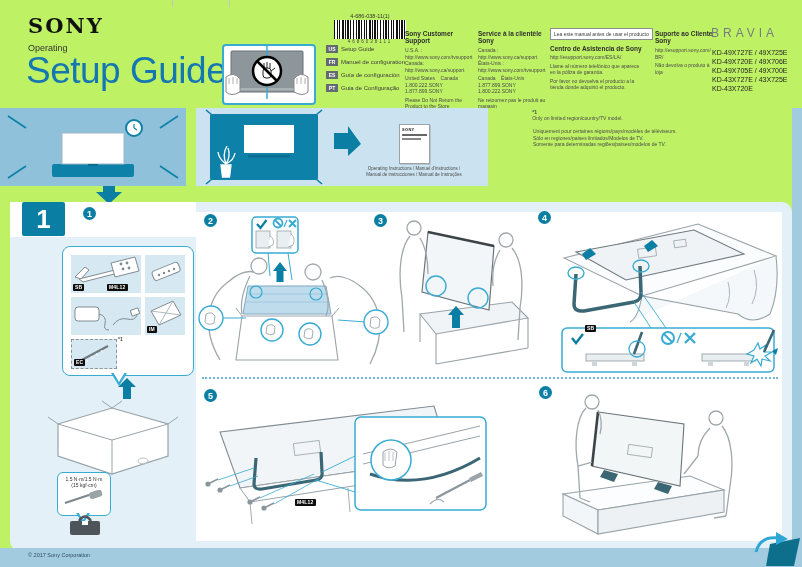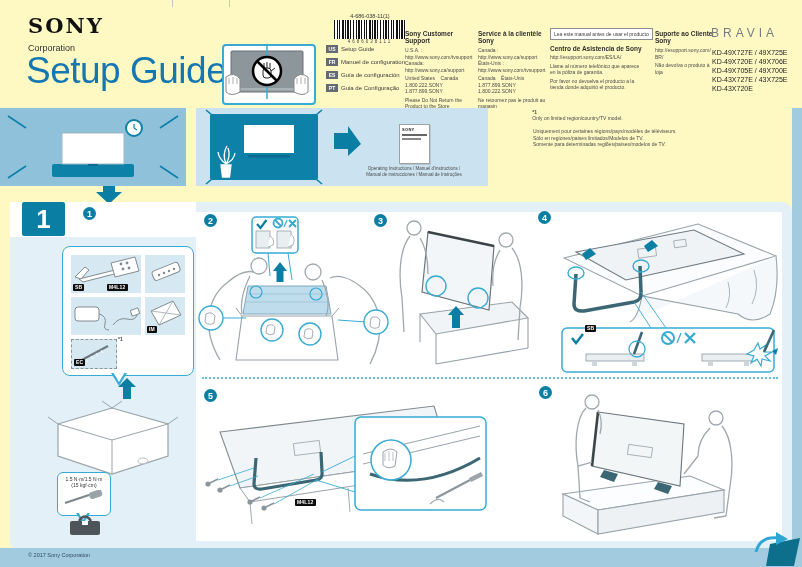--- a/index.html
+++ b/index.html
@@ -1,17 +1,17 @@
 <!DOCTYPE html>
 <html><head>
 <meta charset="utf-8">
 <style>
   html,body{margin:0;padding:0}
   body{font-family:"Liberation Sans",sans-serif;background:#fff}
-  .page{position:relative;width:802px;height:567px;background:#fef9c3;overflow:hidden}
+  .page{position:relative;width:802px;height:567px;background:#bef264;overflow:hidden}
   .a{position:absolute}
   .small{font-size:5px;line-height:6.5px;color:#4a4a4a;white-space:pre-wrap}
   .h6{font-size:6.5px;font-weight:bold;color:#2e2e2e}
   .url{word-break:break-all}
   .tag{position:absolute;background:#0d0d0d;color:#fff;font-size:5px;line-height:7px;padding:0 2px;border-radius:1px;font-weight:bold;letter-spacing:.2px;white-space:nowrap}
   .stepnum{position:absolute;width:13px;height:13px;border-radius:50%;background:#0A7FA3;color:#fff;font-size:9px;font-weight:bold;display:flex;align-items:center;justify-content:center}
   .cell{position:absolute;background:#D6E9F3}
   .lang-row{display:flex;align-items:center;margin-bottom:5px}
   .lang-badge{display:inline-flex;align-items:center;justify-content:center;min-width:10px;height:8px;background:#636b70;color:#fff;font-size:5px;font-weight:bold;margin-right:3px;padding:0 1px}
   .lang-label{font-size:6px;color:#3c3c3c}
@@ -21,21 +21,21 @@
 </head>
 <body>
 
 <div class="page">
 
   <div class="a" style="left:172px;top:0;width:1px;height:7px;background:#c4c7c9"></div>
   <div class="a" style="left:229px;top:0;width:1px;height:7px;background:#c4c7c9"></div>
 
   <div class="a" style="left:28px;top:13px;font-family:'DejaVu Serif',serif;font-weight:bold;font-size:21px;letter-spacing:2px;color:#111">SONY</div>
 
-  <div class="a" style="left:28px;top:43px;font-size:9px;color:#333">Corporation</div>
+  <div class="a" style="left:28px;top:43px;font-size:9px;color:#333">Operating</div>
   <div class="a" style="left:26px;top:50px;font-size:37px;font-weight:500;letter-spacing:-.5px;color:#1577B2">Setup Guide</div>
 
   <div class="a" style="left:222px;top:44px;width:90px;height:57px;border:2px solid #38ABD3;border-radius:4px;background:#fff">
     <svg width="86" height="53" viewBox="0 0 86 53">
       <rect x="7" y="5" width="72" height="41" rx="1" fill="#8D969B" stroke="#6c7377"></rect>
       <rect x="9" y="42" width="68" height="2.5" fill="#aab2b6"></rect>
       <g>
         <path d="M2,31 Q10,25 16,33 L16,46 Q7,51 2,46 Z" fill="#fff" stroke="#888" stroke-width="1"></path>
         <path d="M5,32 v6 M9,31 v7 M13,32 v6" stroke="#999" stroke-width=".8"></path>
       </g>

